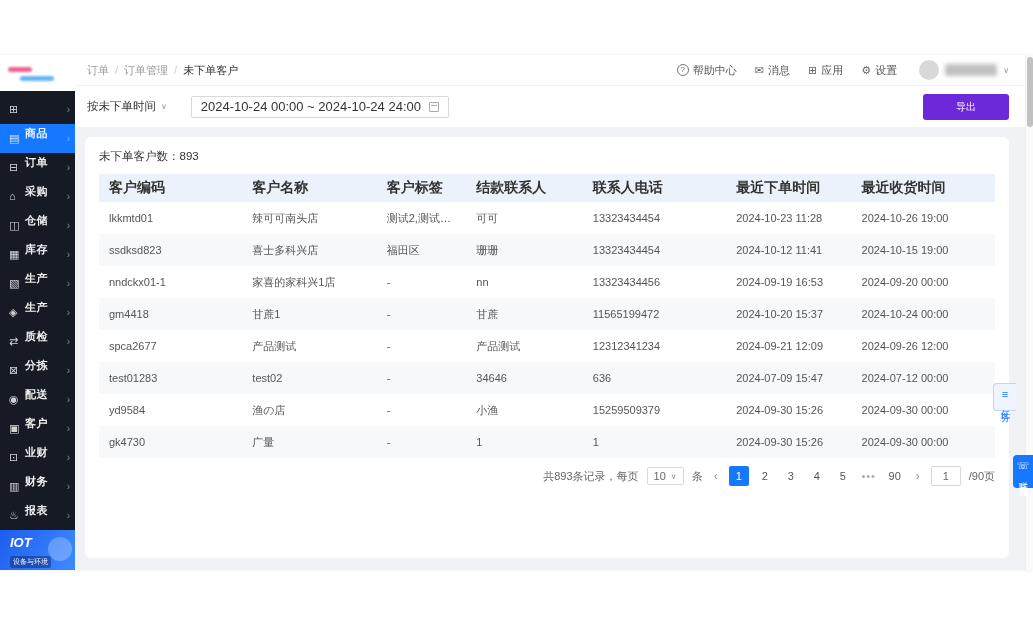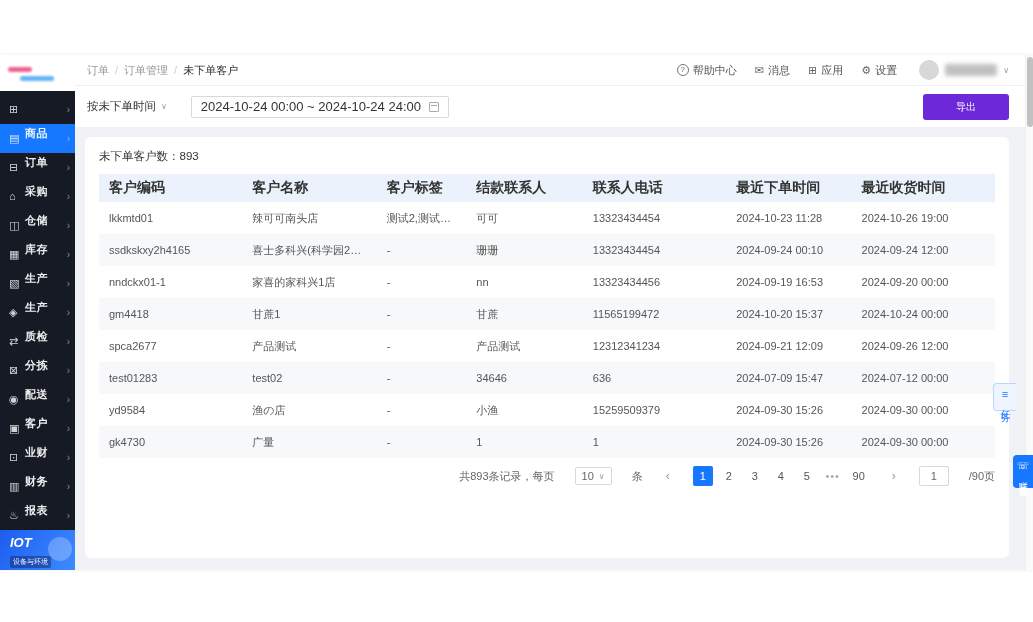--- a/index.html
+++ b/index.html
@@ -51,21 +51,21 @@
 
   .content { flex:1; padding:10px 24px 12px 10px; overflow:hidden; }
   .card { background:#fff; border-radius:6px; height:100%; padding:8px 14px; overflow:hidden; }
   .summary { font-size:11.5px; color:#333; margin:4px 0 10px; }
   table { width:100%; border-collapse:collapse; table-layout:fixed; }
   thead th { background:#ecf2fb; font-size:14px; color:#333; font-weight:700; text-align:left; padding:0 10px; height:28px; white-space:nowrap; overflow:hidden;margin-top:10px; }
   tbody td { font-size:11px; color:#555; padding:0 10px; height:32px; white-space:nowrap; overflow:hidden; text-overflow:ellipsis; }
   tbody tr:nth-child(even) { background:#f7f8fa; }
   tbody tr { cursor:pointer; }
 
-  .pagination { display:flex; justify-content:flex-end; align-items:center; gap:20px; font-size:11px; color:#666; margin-top:8px; }
+  .pagination { display:flex; justify-content:flex-end; align-items:center; gap:8px; font-size:11px; color:#666; margin-top:8px; }
   .pg-select { border:1px solid #d9d9d9; border-radius:2px; padding:2px 6px; display:flex; gap:5px; align-items:center; cursor:pointer; }
   .pg-num { min-width:20px; height:20px; line-height:20px; text-align:center; border-radius:2px; cursor:pointer; color:#555; }
   .pg-num.current { background:#1677ff; color:#fff; }
   .pg-num.ellipsis { color:#aaa; cursor:default; letter-spacing:1px; }
   .pg-arrow { color:#999; cursor:pointer; padding:0 3px; font-size:12px; }
   .pg-jumpbox { width:30px; height:20px; border:1px solid #d9d9d9; border-radius:2px; text-align:center; line-height:18px; cursor:text; }
 
   
   .float-task { position:absolute; right:17px; top:328px; width:23px; background:#eef5ff;
     border:1px solid #bcd7ff; border-right:none; border-radius:4px 0 0 4px; padding:4px 2px;
@@ -251,27 +251,27 @@
               <tr>
                 <td>lkkmtd01</td>
                 <td>辣可可南头店</td>
                 <td>测试2,测试3,测试4...</td>
                 <td>可可</td>
                 <td>13323434454</td>
                 <td>2024-10-23 11:28</td>
                 <td>2024-10-26 19:00</td>
               </tr>
               <tr>
-                <td>ssdkskxy2h4165</td>
-                <td>喜士多科兴(科学园2号1...</td>
-                <td>-</td>
+                <td>ssdksd823</td>
+                <td>喜士多科兴店</td>
+                <td>福田区</td>
                 <td>珊珊</td>
                 <td>13323434454</td>
-                <td>2024-09-24 00:10</td>
-                <td>2024-09-24 12:00</td>
+                <td>2024-10-12 11:41</td>
+                <td>2024-10-15 19:00</td>
               </tr>
               <tr>
                 <td>nndckx01-1</td>
                 <td>家喜的家科兴1店</td>
                 <td>-</td>
                 <td>nn</td>
                 <td>13323434456</td>
                 <td>2024-09-19 16:53</td>
                 <td>2024-09-20 00:00</td>
               </tr>

